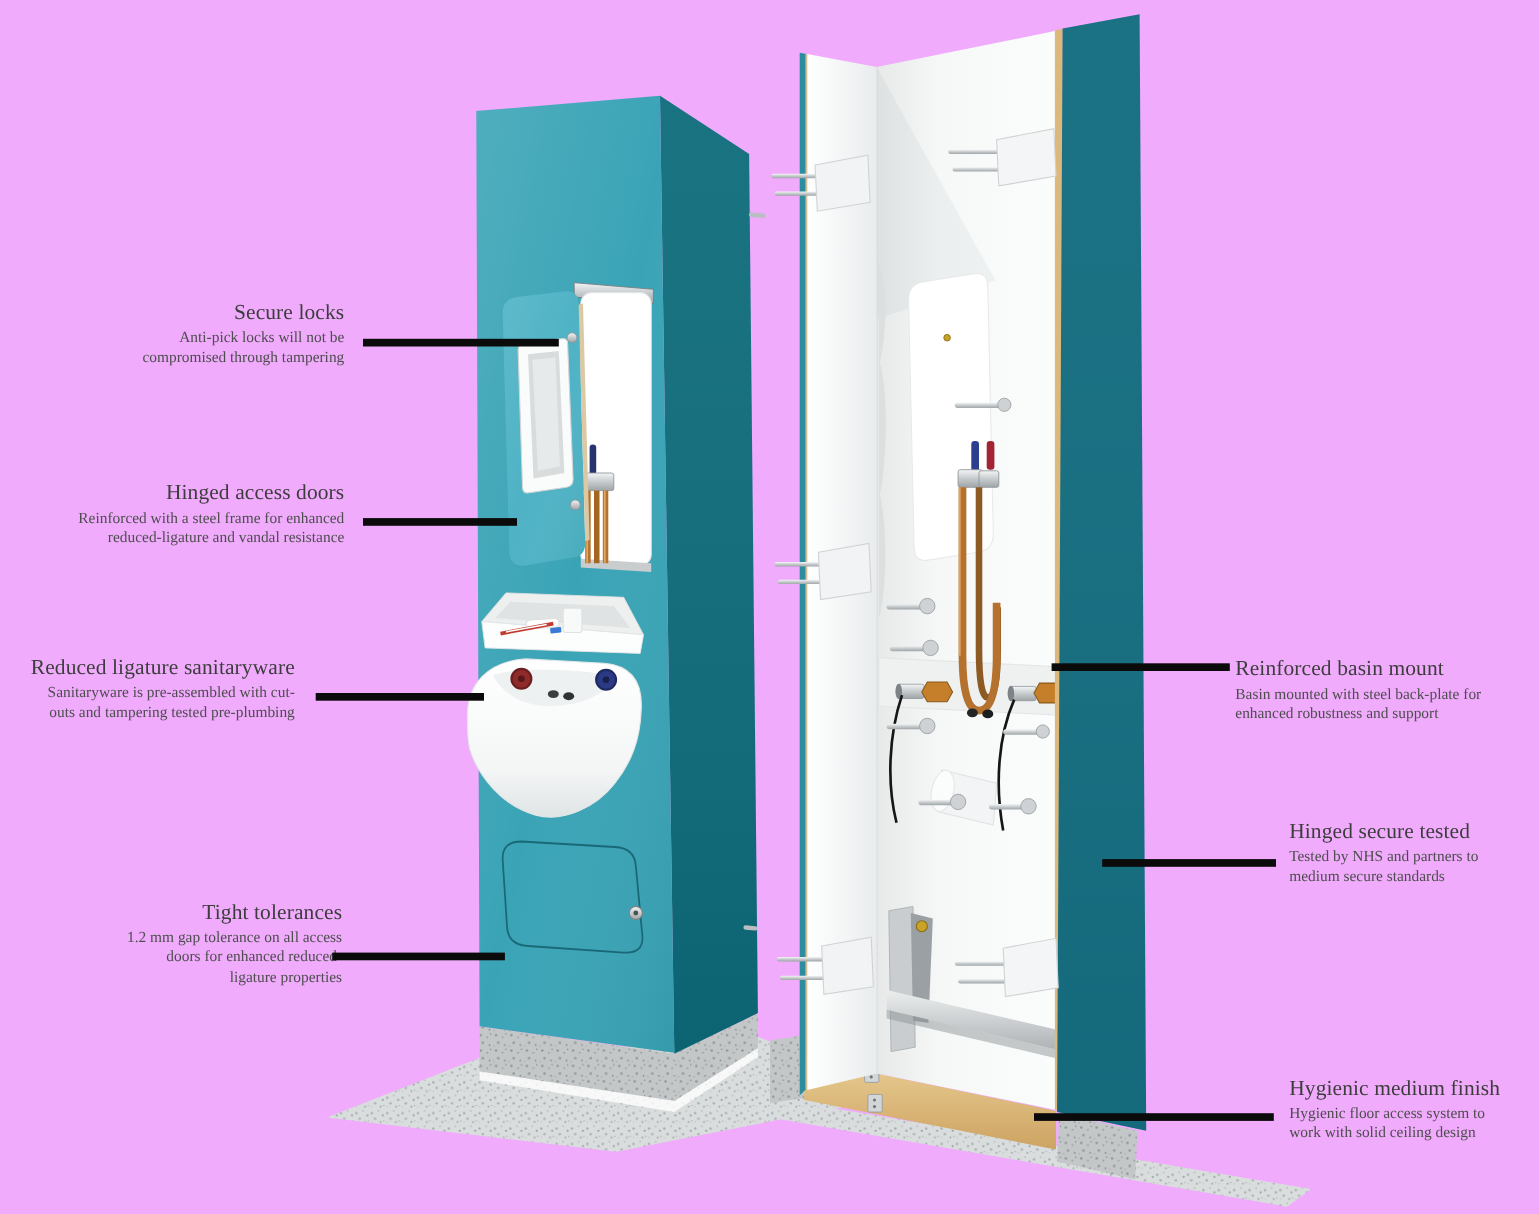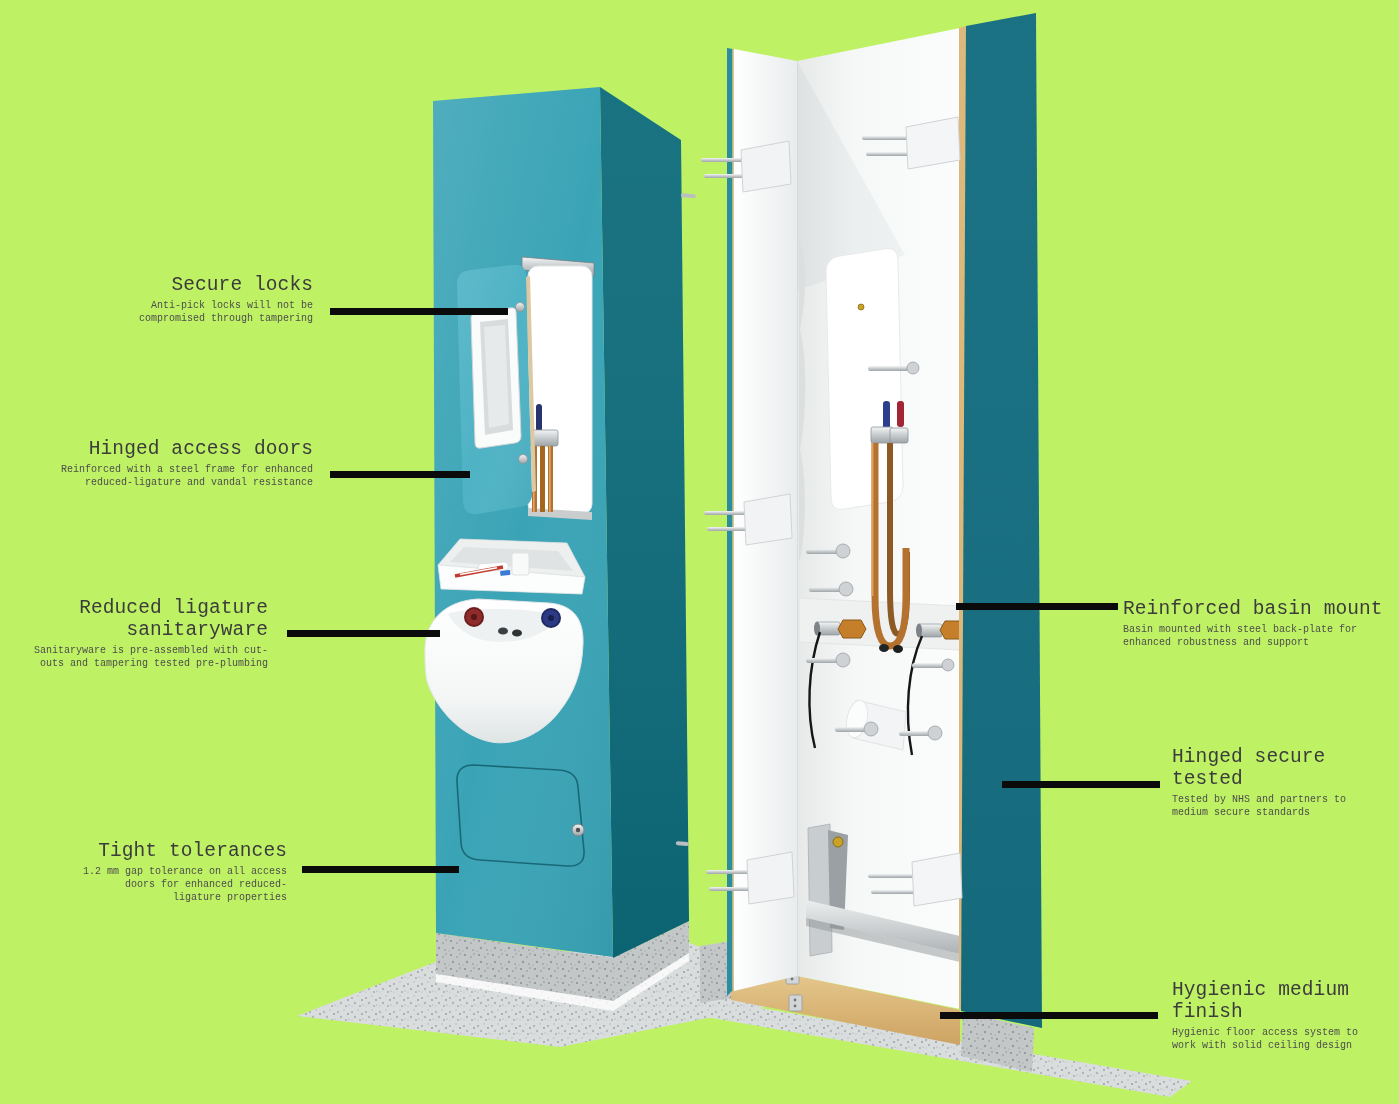--- a/index.html
+++ b/index.html
@@ -1,23 +1,23 @@
 <!DOCTYPE html>
 <html style="--teal_front: #3AA4B6; --teal-front: #3AA4B6; --teal_door: #4FB3C5; --teal-door: #4FB3C5; --teal_side: #0D6B7A; --teal-side: #0D6B7A; --teal_panel: #156E80; --teal-panel: #156E80; --leader_line: #0B0B0B; --leader-line: #0B0B0B; --title_text: #3C3C3C; --title-text: #3C3C3C; --body_text: #4D4D4D; --body-text: #4D4D4D; --copper: #B5722F; --plywood: #DDB87B; --valve_red: #A22535; --valve-red: #A22535; --valve_blue: #2B3F8E; --valve-blue: #2B3F8E;"><head>
 <meta charset="utf-8">
 <style>
   html,body{margin:0;padding:0;background:#ffffff;}
   .canvas{
-    position:relative;width:1399px;height:1104px;background:#bef264;
-    font-family:Liberation Mono, monospace;overflow:hidden;
+    position:relative;width:1399px;height:1104px;background:#f0abfc;
+    font-family:Liberation Serif, serif;overflow:hidden;
   }
   .illustration{position:absolute;left:0;top:0;width:1399px;height:1104px;}
   .annotation{position:absolute;}
   .annotation .title{font-size:19.5px;color:var(--title-text,#3c3c3c);letter-spacing:.1px;}
-  .annotation .body{font-size:10px;color:var(--body-text,#4d4d4d);line-height:1.32;margin-top:3px;white-space:pre-line;}
+  .annotation .body{font-size:14px;color:var(--body-text,#4d4d4d);line-height:1.32;margin-top:3px;white-space:pre-line;}
   .annotation.side-left{text-align:right;}
   .annotation.side-right{text-align:left;}
   .leader{position:absolute;height:7px;background:var(--leader-line,#0b0b0b);}
 </style>
 </head>
 <body>
 
 <div class="canvas">
 
   <svg class="illustration" viewBox="0 0 1399 1104" xmlns="http://www.w3.org/2000/svg">
@@ -292,21 +292,21 @@
   </div>
   <div class="leader" style="left:330px;top:471px;width:140px;"></div>
 
   <div class="annotation side-left" style="left:0px;top:597px;width:268px;">
     <div class="title">Reduced ligature sanitaryware</div>
     <div class="body">Sanitaryware is pre-assembled with cut-
 outs and tampering tested pre-plumbing</div>
   </div>
   <div class="leader" style="left:287px;top:630px;width:153px;"></div>
 
-  <div class="annotation side-left" style="left:0px;top:840px;width:287px;">
+  <div class="annotation side-left" style="left:0px;top:819px;width:287px;padding-left:24px;">
     <div class="title">Tight tolerances</div>
     <div class="body">1.2 mm gap tolerance on all access
 doors for enhanced reduced-
 ligature properties</div>
   </div>
   <div class="leader" style="left:302px;top:866px;width:157px;"></div>
 
   <div class="annotation side-right" style="left:1123px;top:570px;width:276px;margin-top:28px;">
     <div class="title">Reinforced basin mount</div>
     <div class="body">Basin mounted with steel back-plate for

